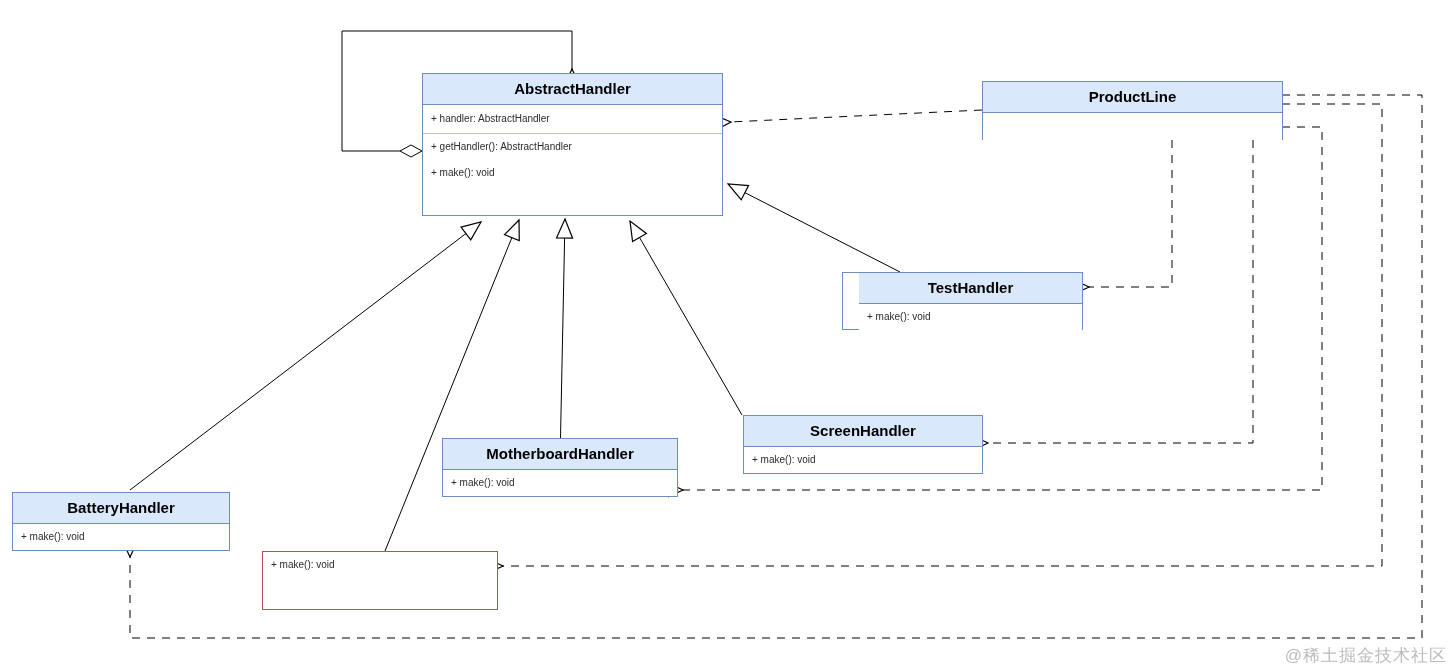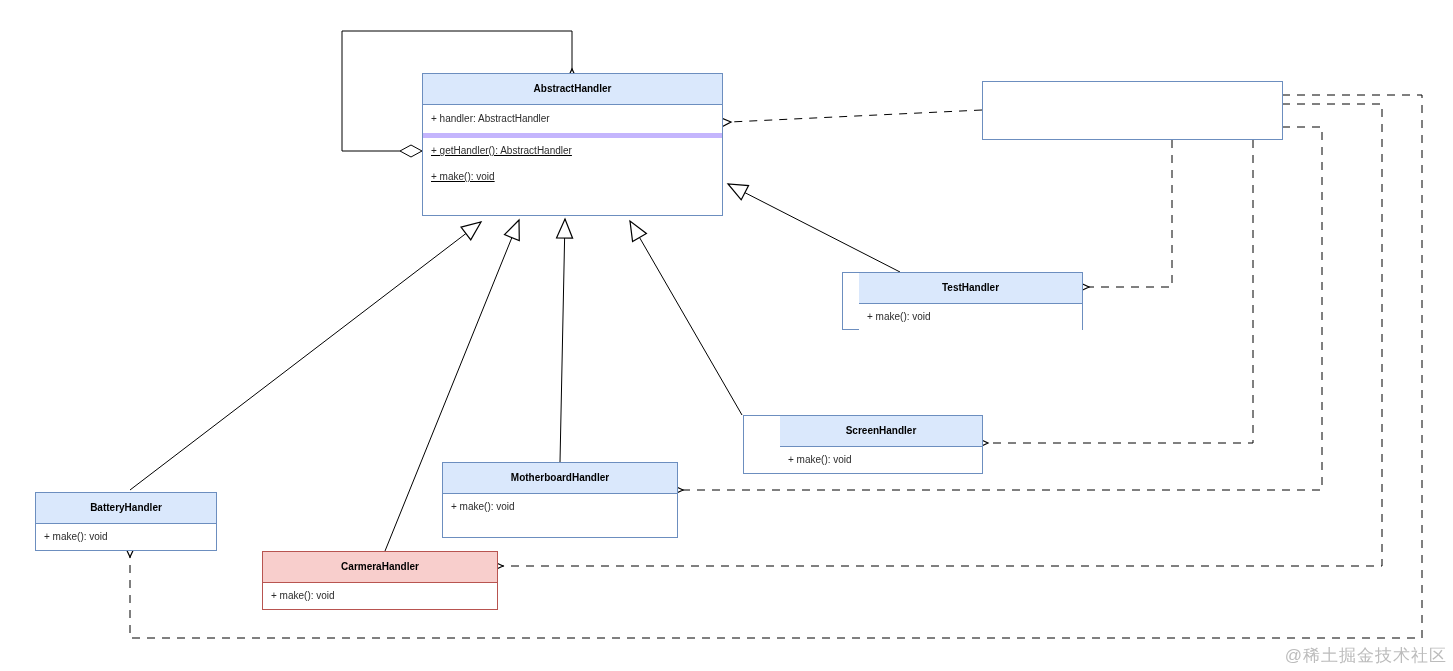--- a/index.html
+++ b/index.html
@@ -8,26 +8,26 @@
     font-family:"Liberation Sans",sans-serif;overflow:hidden;
   }
   #edges{position:absolute;left:0;top:0;width:1453px;height:671px;}
   .uml-class{
     position:absolute;background:#ffffff;border:1px solid #6c8ebf;
     box-sizing:border-box;
   }
   .uml-class.red{border-color:#b85450;}
   .uml-title{
     background:#dae8fc;border-bottom:1px solid #6c8ebf;
-    text-align:center;font-weight:bold;font-size:10px;color:#000;
+    text-align:center;font-weight:bold;font-size:15px;color:#000;
     height:30px;line-height:30px;white-space:nowrap;overflow:hidden;
   }
   .red .uml-title{background:#f8cecc;border-bottom-color:#b85450;}
   .uml-body{background:#ffffff;}
-  .uml-sep{border-top:5px solid #c4b5fd;text-decoration:underline;}
+  .uml-sep{border-top:1px solid #c4b5fd;}
   .member{
     font-size:10px;color:#2b2b2b;padding-left:8px;line-height:26px;
     white-space:nowrap;overflow:hidden;
   }
   .member.tall{line-height:28px;}
   .watermark{
     position:absolute;right:6px;bottom:4px;font-size:17px;color:#bcbcbc;
     letter-spacing:1px;
   }
 </style>
@@ -69,52 +69,52 @@
     <div class="uml-body">
       <div class="member tall">+ handler: AbstractHandler</div>
     </div>
     <div class="uml-body uml-sep">
       <div class="member">+ getHandler(): AbstractHandler</div>
       <div class="member">+ make(): void</div>
     </div>
   </div>
 
   <div class="uml-class" style="left:982px;top:81px;width:301px;height:59px;">
+    <div class="uml-title">ProductLine</div>
     <div class="uml-body" style="height:27px;"></div>
   </div>
 
   <div class="uml-class" style="left:842px;top:272px;width:241px;height:58px;padding-left:16px;">
     <div class="uml-title">TestHandler</div>
     <div class="uml-body">
       <div class="member">+ make(): void</div>
     </div>
   </div>
 
-  <div class="uml-class" style="left:743px;top:415px;width:240px;height:59px;padding-left:36px;">
+  <div class="uml-class" style="left:743px;top:415px;width:240px;height:59px;">
     <div class="uml-title">ScreenHandler</div>
     <div class="uml-body">
       <div class="member">+ make(): void</div>
     </div>
   </div>
 
-  <div class="uml-class" style="left:442px;top:462px;width:236px;height:76px;">
+  <div class="uml-class" style="left:442px;top:438px;width:236px;height:59px;">
     <div class="uml-title">MotherboardHandler</div>
     <div class="uml-body">
       <div class="member">+ make(): void</div>
     </div>
   </div>
 
-  <div class="uml-class" style="left:12px;top:492px;width:182px;height:59px;margin-left:23px;">
+  <div class="uml-class" style="left:12px;top:492px;width:218px;height:59px;">
     <div class="uml-title">BatteryHandler</div>
     <div class="uml-body">
       <div class="member">+ make(): void</div>
     </div>
   </div>
 
   <div class="uml-class red" style="left:262px;top:551px;width:236px;height:59px;">
-    <div class="uml-title">CarmeraHandler</div>
     <div class="uml-body">
       <div class="member">+ make(): void</div>
     </div>
   </div>
 
   <div class="watermark">@稀土掘金技术社区</div>
 </div>
 
 </body></html>

